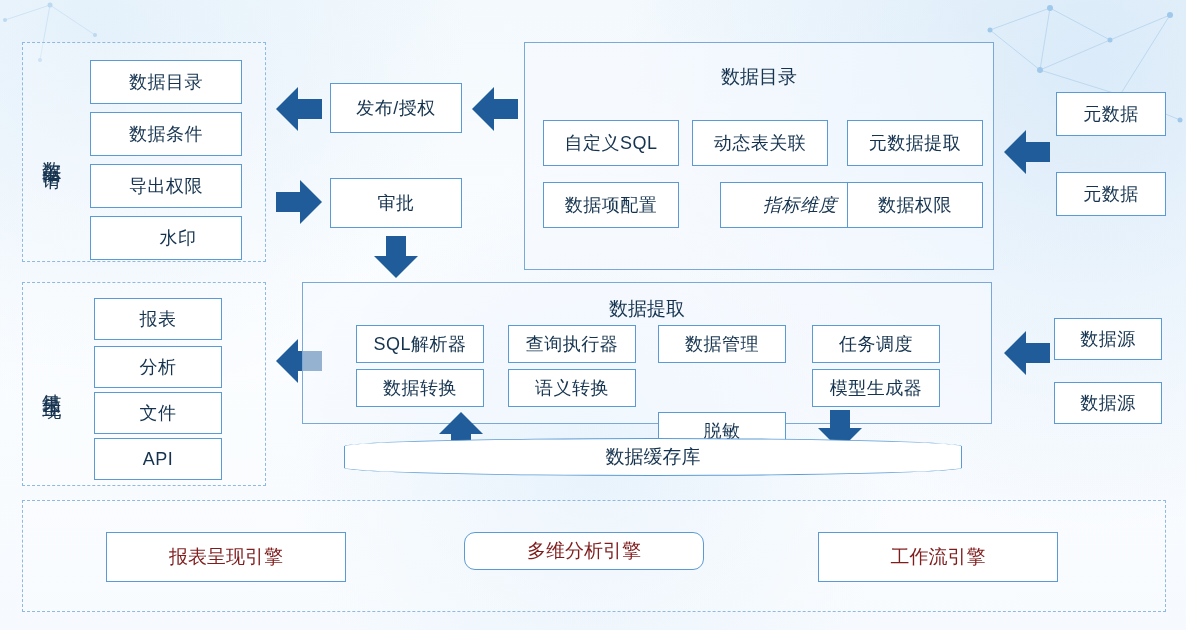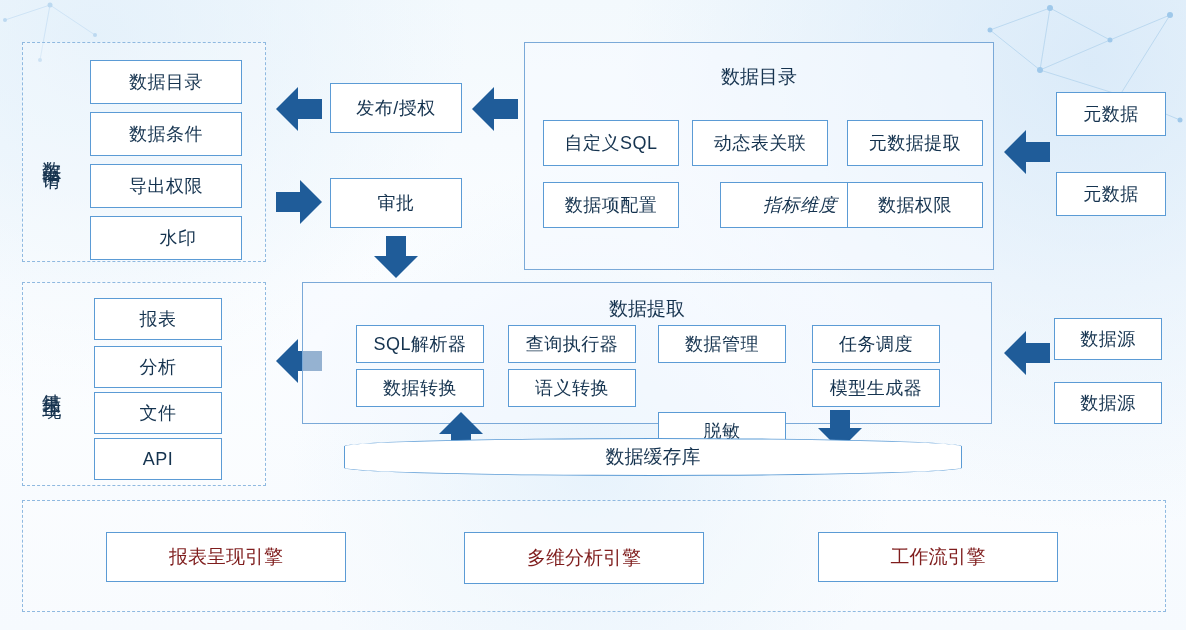--- a/index.html
+++ b/index.html
@@ -224,16 +224,16 @@
 
   <svg class="arrow" style="left:816px; top:410px; width:48px; height:40px;" viewBox="0 0 48 40">
     <polygon points="24,40 2,18 14,18 14,0 34,0 34,18 46,18" fill="#1f5c99"></polygon>
   </svg>
 
   <div class="cylinder" style="left:344px; top:438px; width:618px; height:38px;">数据缓存库</div>
 
   <div class="panel panel-dashed" style="left:22px; top:500px; width:1144px; height:112px;"></div>
 
   <div class="engine" style="left:106px; top:532px; width:240px; height:50px;">报表呈现引擎</div>
-  <div class="engine" style="left:464px; top:532px; width:240px; height:52px;">多维分析引擎</div>
+  <div class="engine" style="left:464px; top:532px; width:240px; height:38px;border-radius:11px;">多维分析引擎</div>
   <div class="engine" style="left:818px; top:532px; width:240px; height:50px;">工作流引擎</div>
 
 </div>
 
 </body></html>

